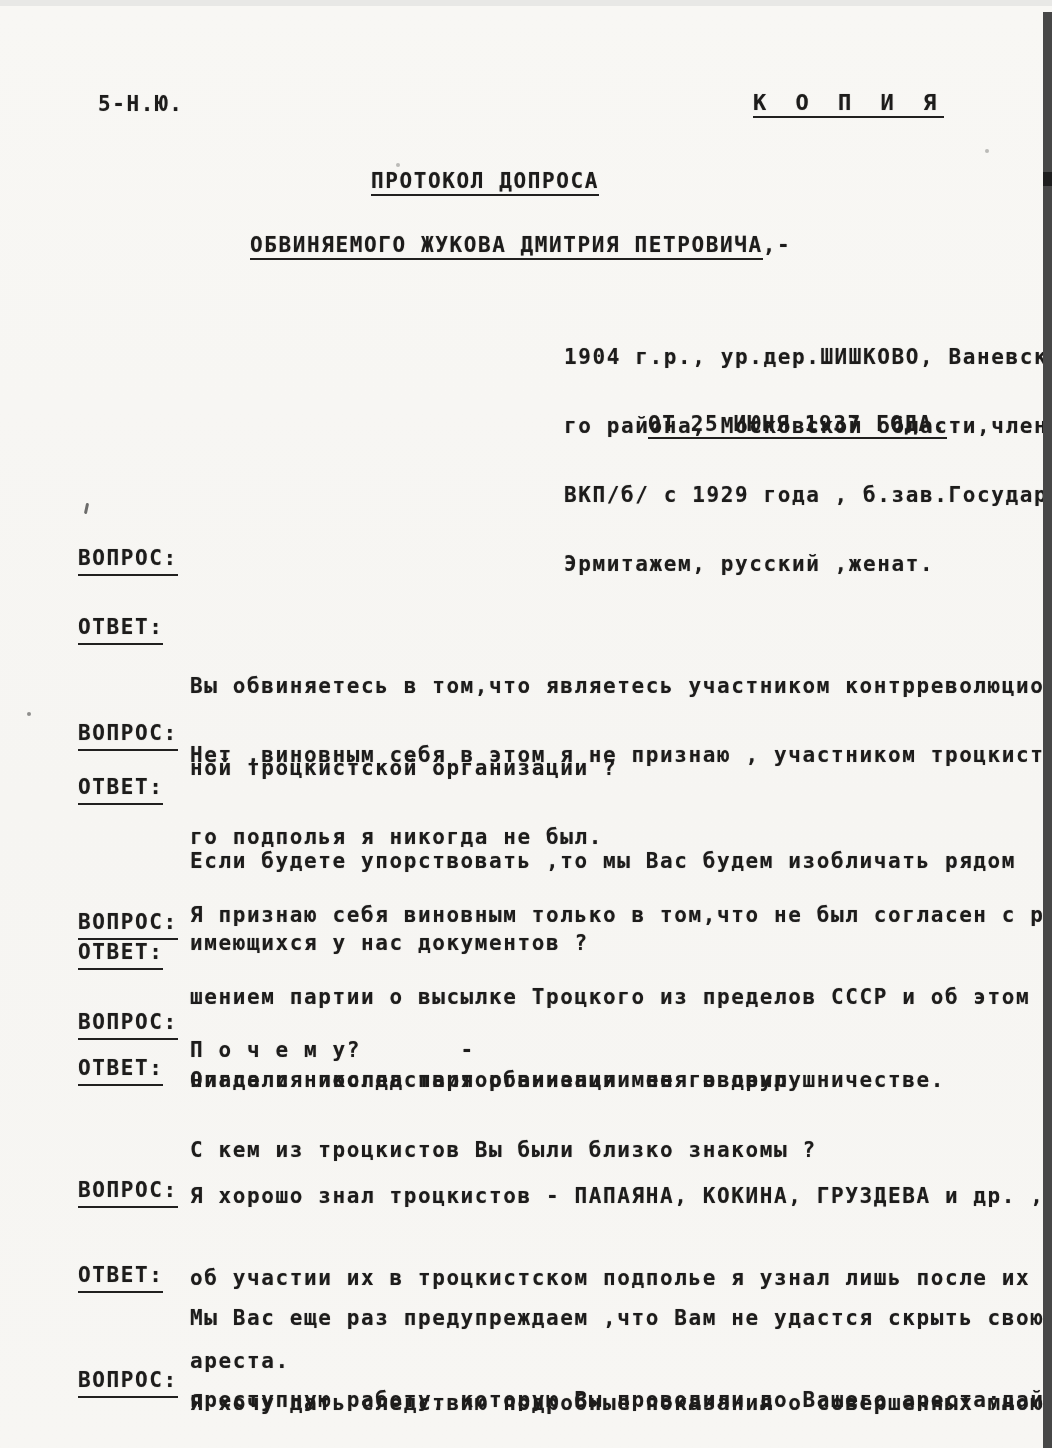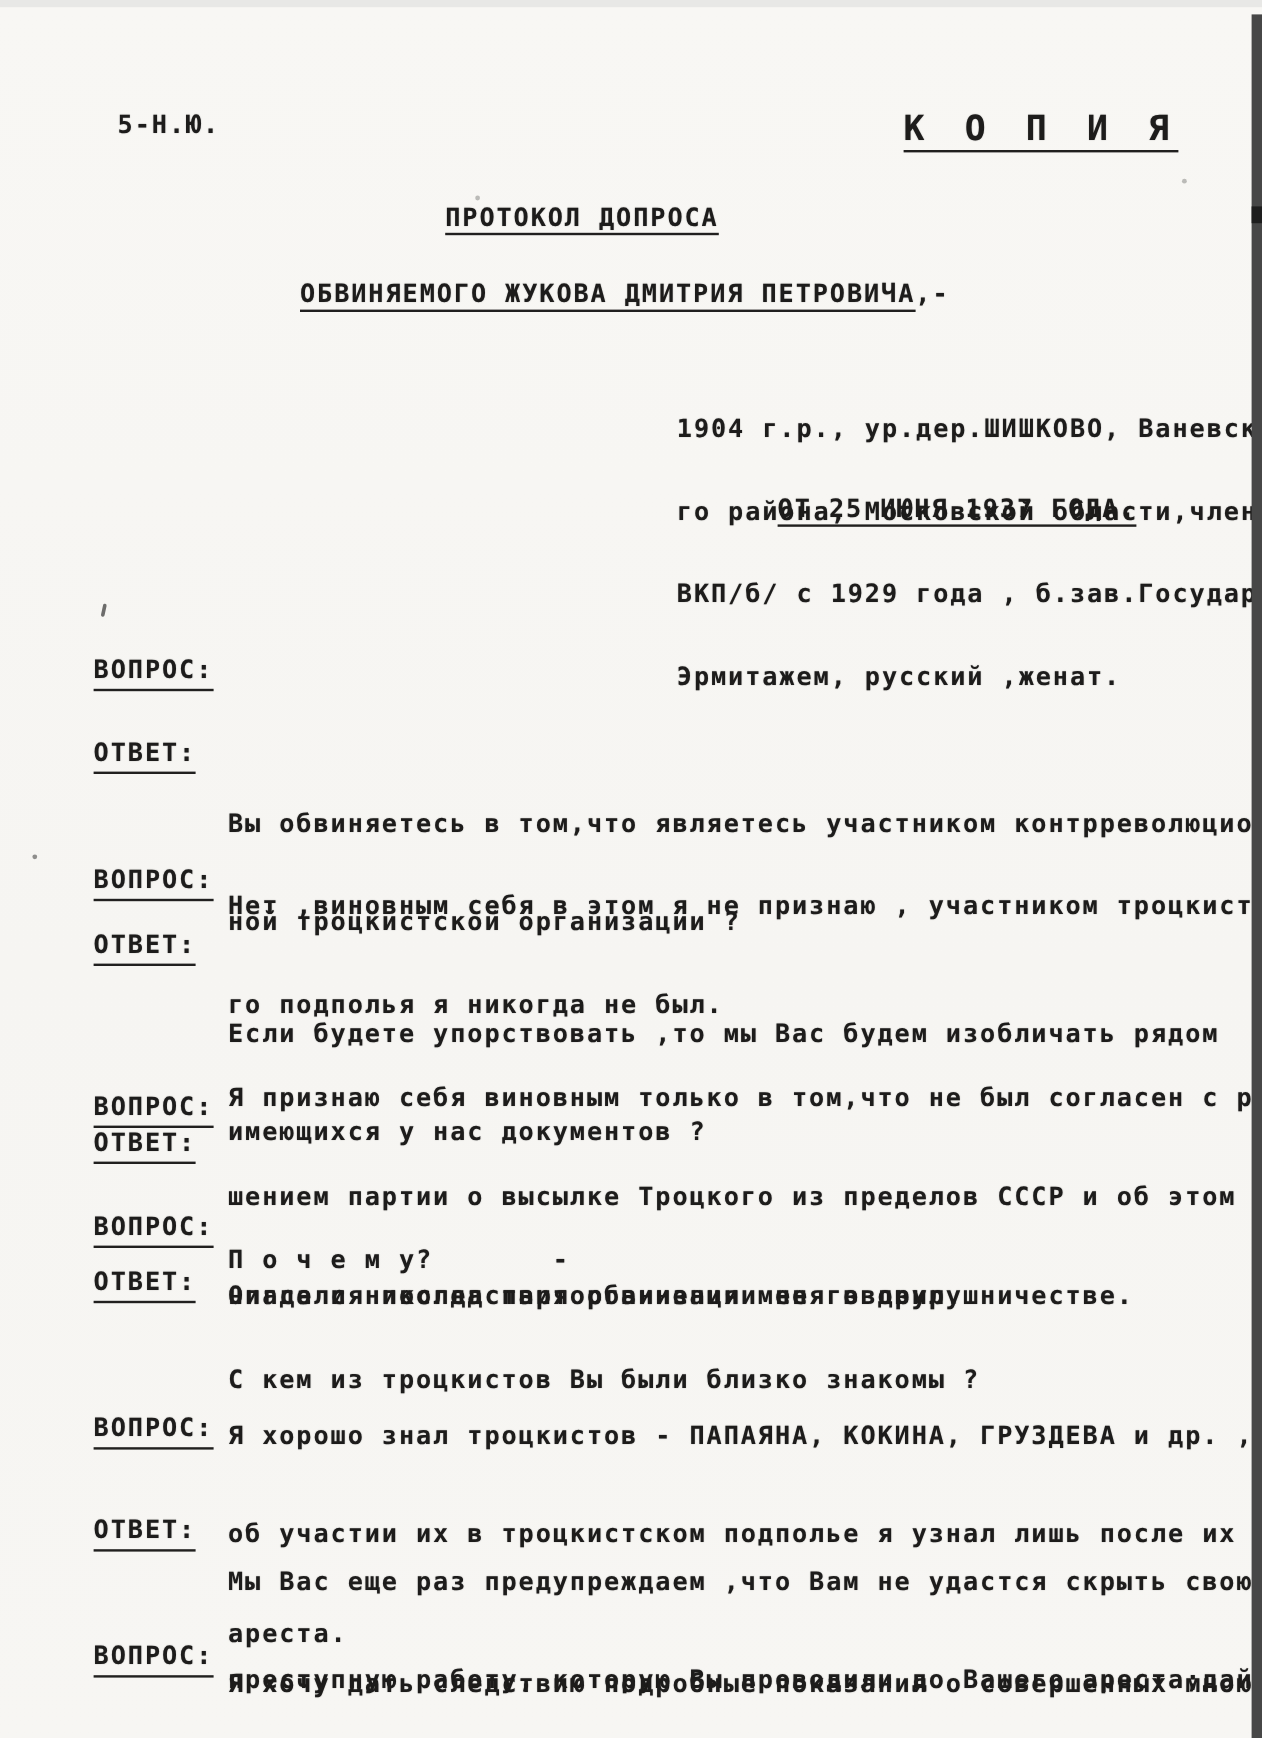--- a/index.html
+++ b/index.html
@@ -16,21 +16,21 @@
     font-weight:bold;
     color:#1d1c1b;
     font-size:21px;
     letter-spacing:1.6px;
     white-space:pre;
     text-shadow:0 0 1px rgba(25,25,25,.4);
   }
   .abs{position:absolute;}
   .u{border-bottom:2.5px solid #21201f;padding-bottom:1px;}
   .ref{top:86px;left:98px;}
-  .copy{top:84px;left:753px;font-size:29px;letter-spacing:8px;}
+  .copy{top:84px;left:753px;font-size:22px;letter-spacing:8px;}
   .title{top:163px;left:371px;}
   .accused{top:227px;left:250px;}
   .bio{top:294px;left:564px;line-height:23px;}
   .date{top:406px;left:648px;}
   .qa{
     position:absolute;left:78px;width:1040px;
     line-height:27.5px;
   }
   .qa .label{position:absolute;left:0;top:10px;}
   .qa .lines{margin-left:112px;}

